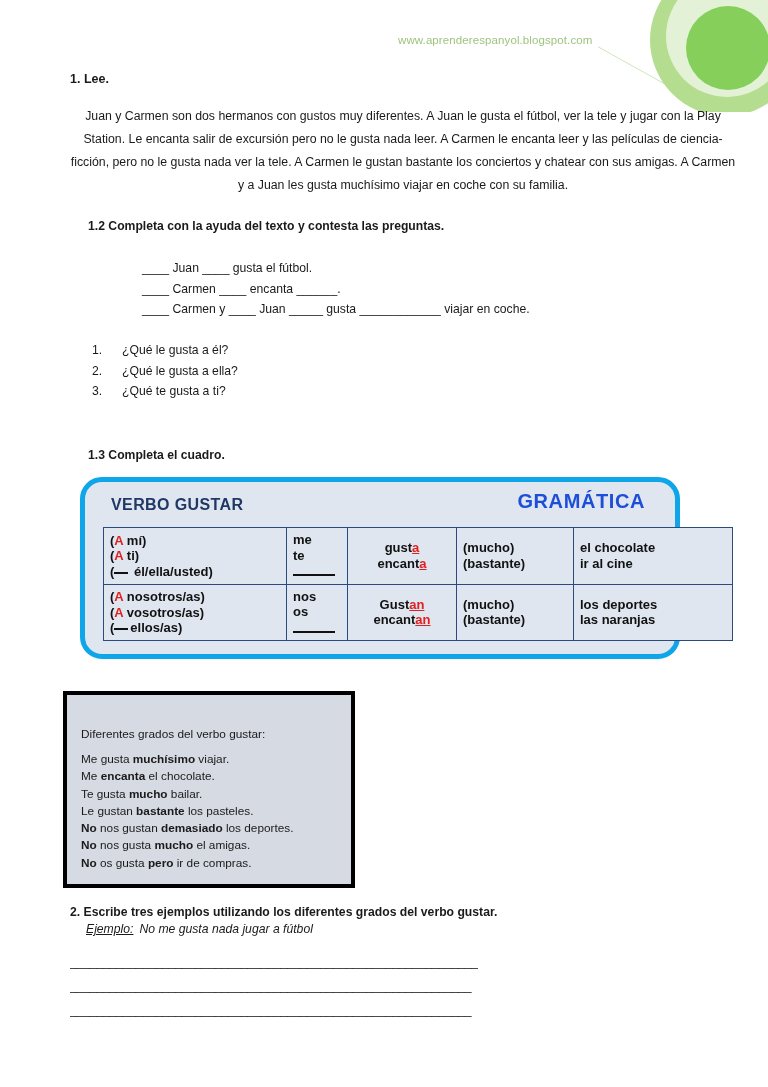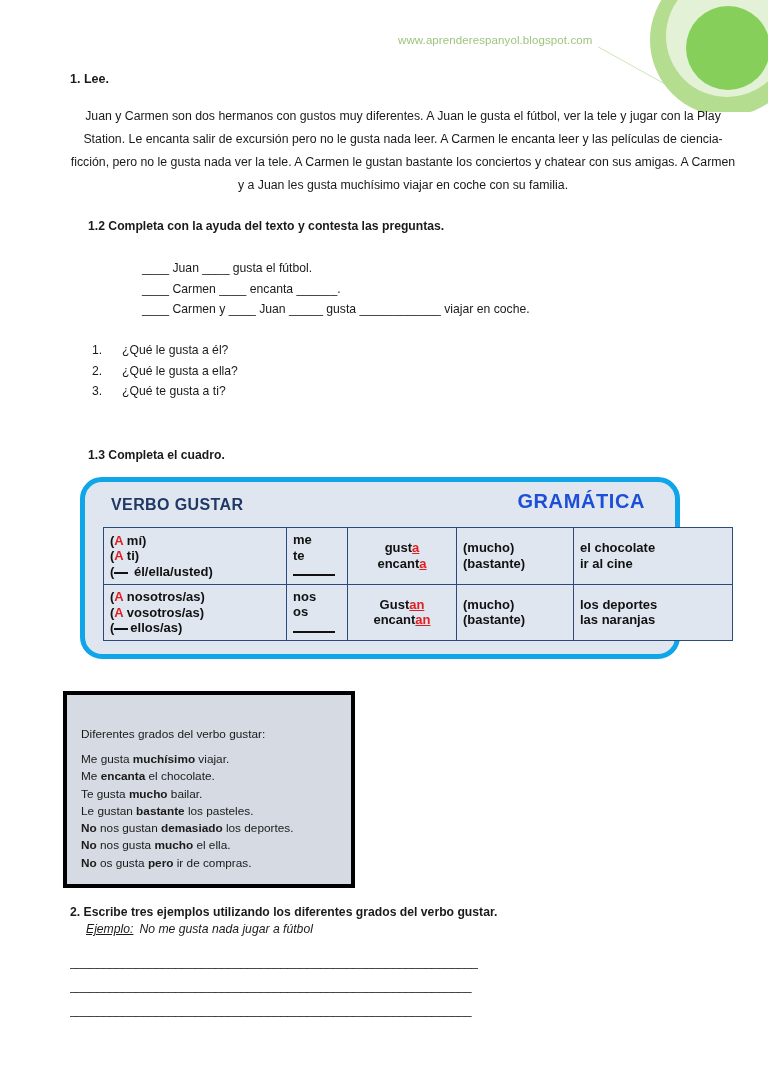--- a/index.html
+++ b/index.html
@@ -378,21 +378,21 @@
   </div>
 
   <div class="deg-box">
     <div class="deg-title">Diferentes  grados del verbo gustar:</div>
     <div class="deg-list">
       <div><b></b><span>Me gusta </span><b>muchísimo</b><span> viajar.</span></div>
       <div><b></b><span>Me </span><b>encanta</b><span> el chocolate.</span></div>
       <div><b></b><span>Te gusta </span><b>mucho</b><span> bailar.</span></div>
       <div><b></b><span>Le gustan </span><b>bastante</b><span> los pasteles.</span></div>
       <div><b>No</b><span> nos gustan </span><b>demasiado</b><span> los deportes.</span></div>
-      <div><b>No</b><span> nos gusta </span><b>mucho</b><span> el ella.</span></div>
+      <div><b>No</b><span> nos gusta </span><b>mucho</b><span> el amigas.</span></div>
       <div><b>No</b><span> os gusta </span><b>pero</b><span> ir de compras.</span></div>
     </div>
   </div>
 
   <div class="heading-2">2. Escribe tres ejemplos utilizando los diferentes grados del verbo gustar.</div>
 
   <div class="example-row">
     <span class="example-label">Ejemplo:</span><span>No me gusta nada jugar a fútbol</span>
   </div>
 

